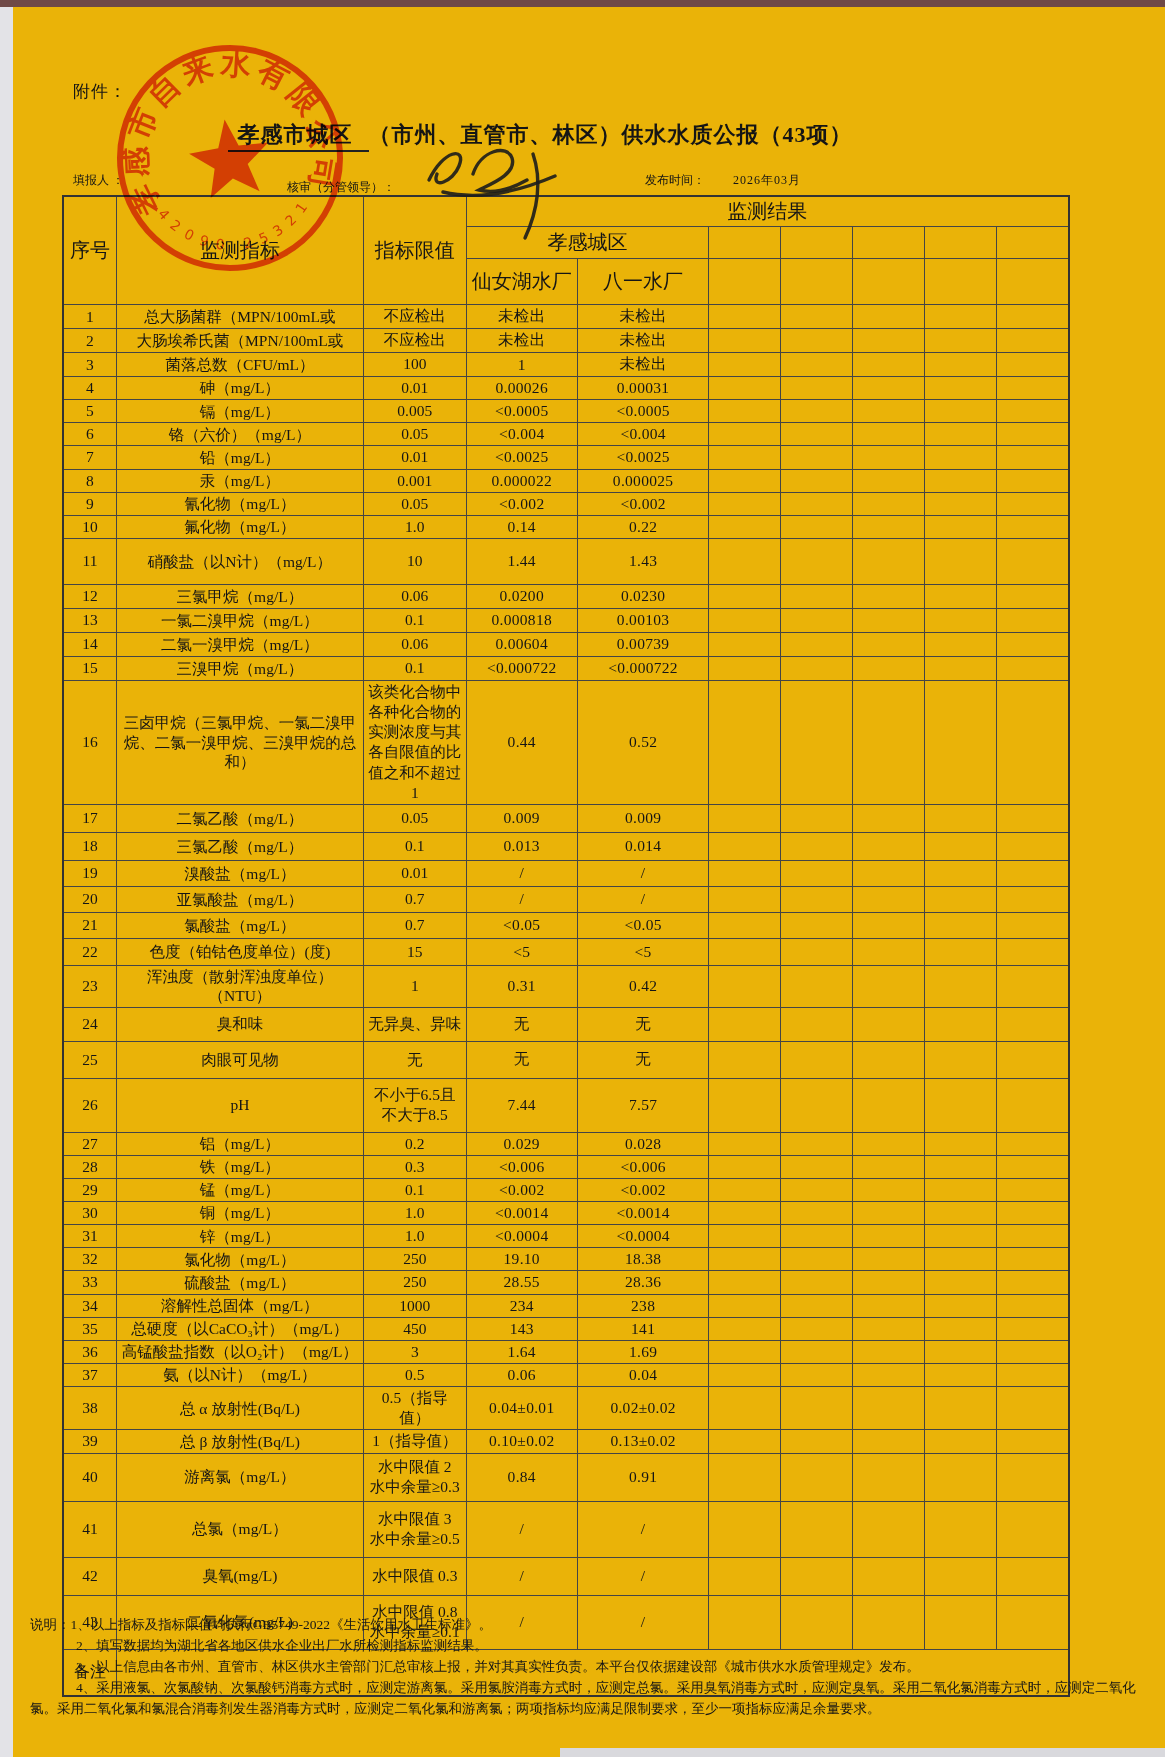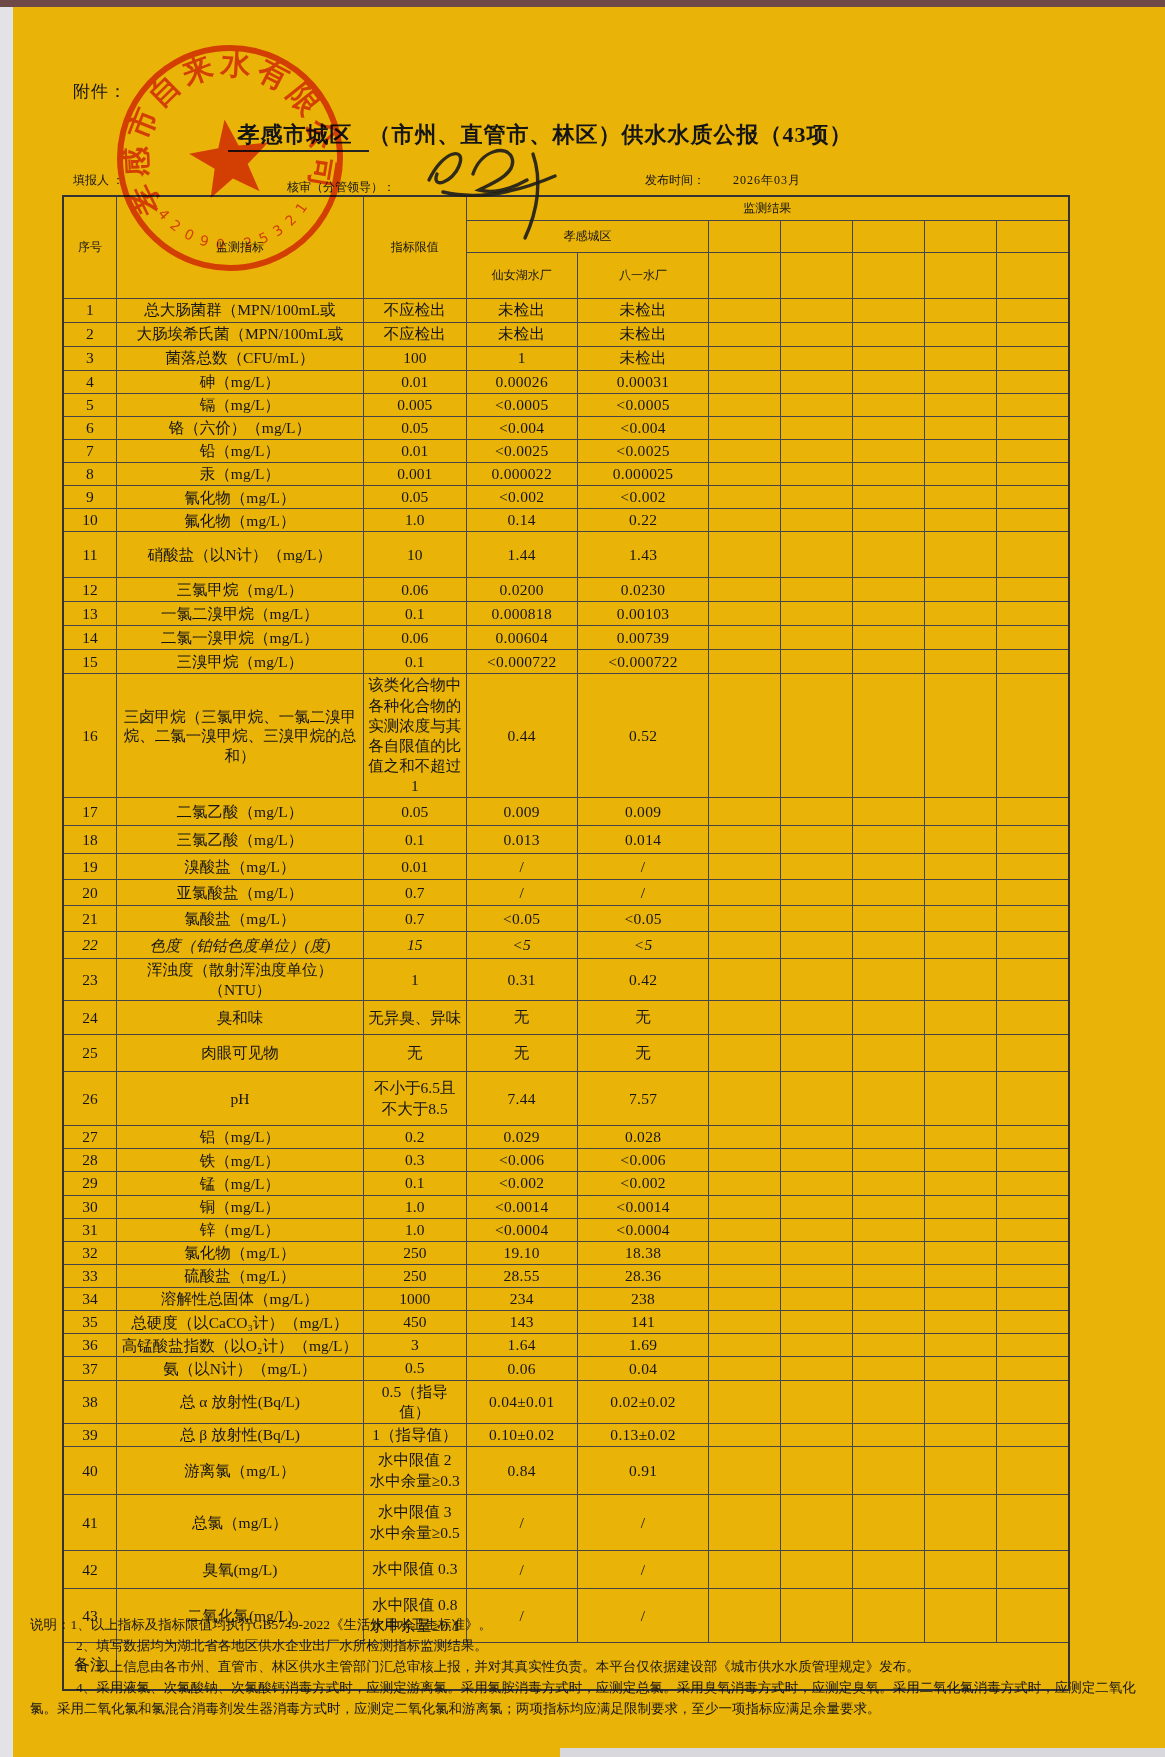--- a/index.html
+++ b/index.html
@@ -39,21 +39,21 @@
     font-size:15.5px;z-index:2;
   }
   table.wq th,table.wq td{
     border:1px solid #454545;
     padding:1px 3px;
     text-align:center;vertical-align:middle;
     overflow:hidden;
     font-weight:normal;
   }
   table.wq{border:2px solid #333;}
-  table.wq thead th{font-size:12px;}
+  table.wq thead th{font-size:20px;}
   tr.h-a{height:24px;} tr.h-b{height:32px;} tr.h-c{height:46px;}
   td.c-no{font-family:"Liberation Serif","DejaVu Serif",serif;}
   td.c-ind{text-align:left;padding-left:7px;line-height:1.25;}
   td.c-lim{white-space:pre-line;line-height:1.3;}
   td.c-val{letter-spacing:.3px;}
   tr.remark-row{height:47px;}
   tr.remark-row td{font-size:16px;}
 
   .notes{position:absolute;left:30px;top:1615px;width:1110px;font-size:13.5px;line-height:1.55;z-index:2;}
   .notes p{margin:0;}
@@ -386,21 +386,21 @@
           <td class="c-ind">氯酸盐（mg/L）</td>
           <td class="c-lim">0.7</td>
           <td class="c-val">&lt;0.05</td>
           <td class="c-val">&lt;0.05</td>
           <td class="c-empty"></td>
           <td class="c-empty"></td>
           <td class="c-empty"></td>
           <td class="c-empty"></td>
           <td class="c-empty"></td>
         </tr>
-        <tr style="height: 27px; font-style: italic;">
+        <tr style="height: 27px;">
           <td class="c-no">22</td>
           <td class="c-ind">色度（铂钴色度单位）(度)</td>
           <td class="c-lim">15</td>
           <td class="c-val">&lt;5</td>
           <td class="c-val">&lt;5</td>
           <td class="c-empty"></td>
           <td class="c-empty"></td>
           <td class="c-empty"></td>
           <td class="c-empty"></td>
           <td class="c-empty"></td>

